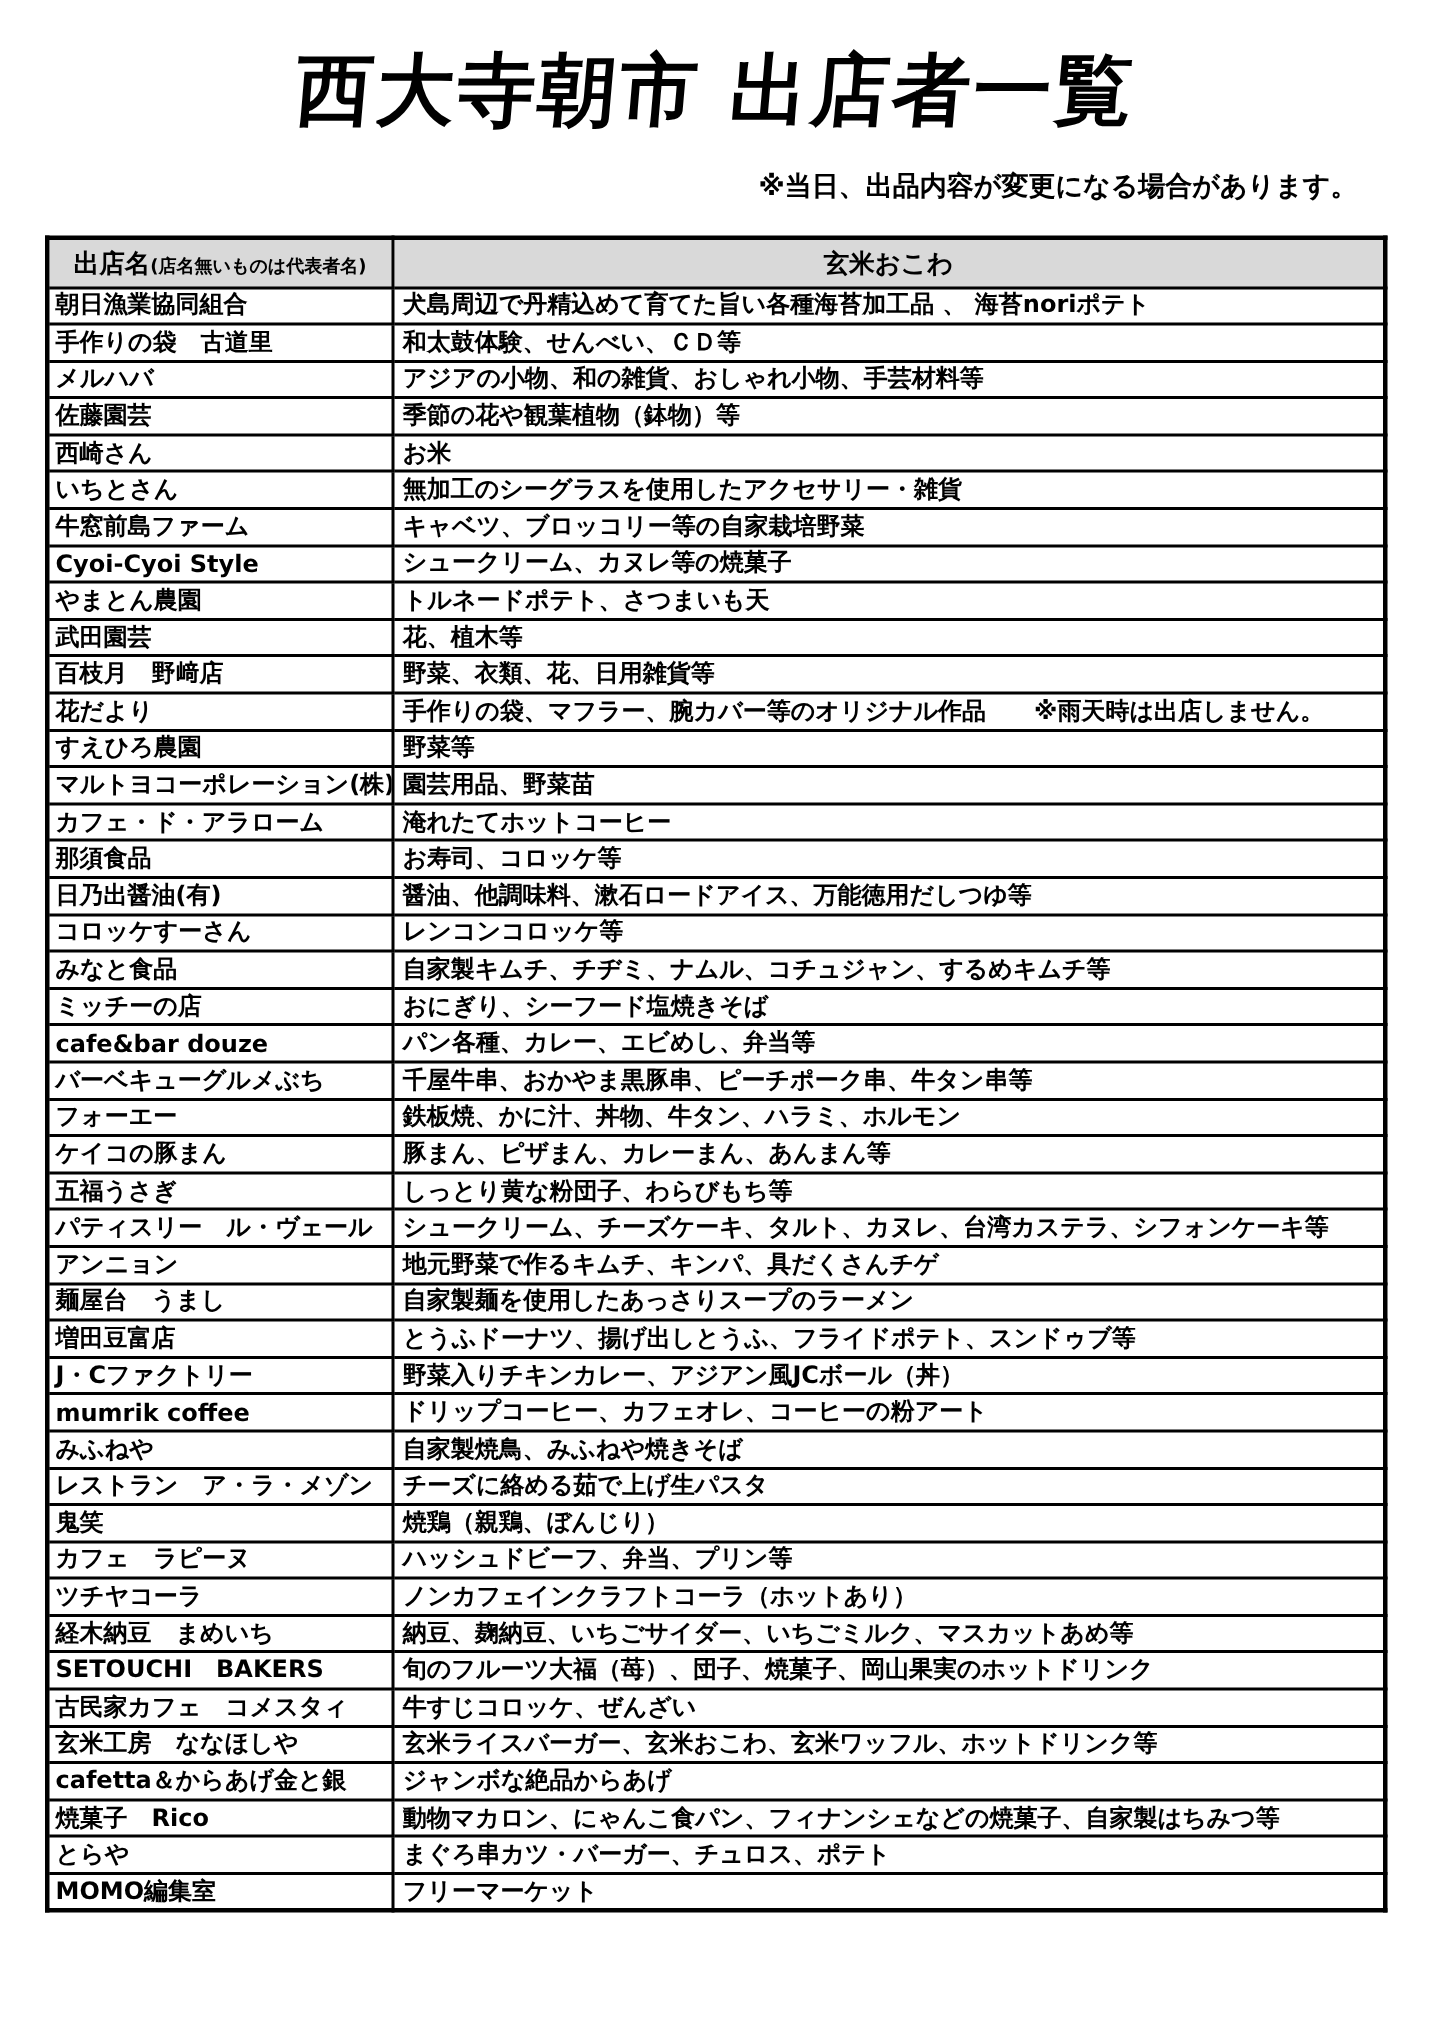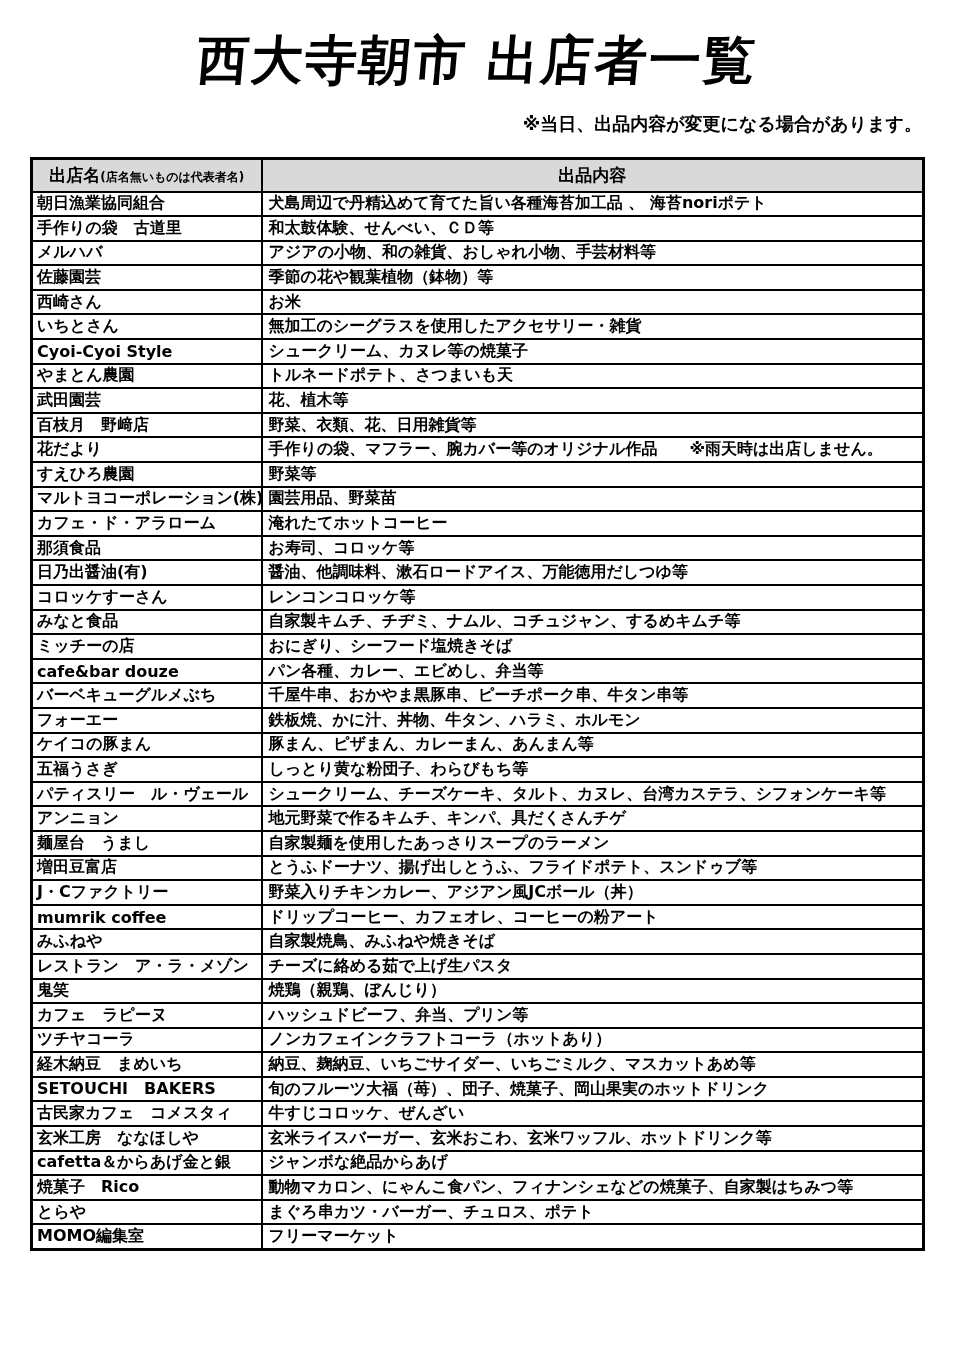--- a/index.html
+++ b/index.html
@@ -20,21 +20,21 @@
     text-align: center;
     font-size: 52px;
     font-weight: bold;
     letter-spacing: 2px;
     transform: skewX(-5deg);
     white-space: nowrap;
   }
   .notice {
     position: absolute;
     top: 112px;
-    right: 32px;
+    right: 49px;
     font-size: 18px;
     font-weight: bold;
     white-space: nowrap;
   }
   table.vendor-table {
     position: absolute;
     top: 157px;
     left: 30px;
     width: 895px;
     border-collapse: collapse;
@@ -75,21 +75,21 @@
 <body>
 
 <h1 class="title">西大寺朝市 出店者一覧</h1>
 
 <div class="notice">※当日、出品内容が変更になる場合があります。</div>
 
 <table class="vendor-table">
   <thead>
     <tr>
       <th class="col-name"><span>出店名</span><span class="sub">(店名無いものは代表者名)</span></th>
-      <th class="col-items">出品内容</th>
+      <th class="col-items">玄米おこわ</th>
     </tr>
   </thead>
   <tbody>
 
   <tr>
       <td class="cell-name">朝日漁業協同組合</td>
       <td class="cell-items">犬島周辺で丹精込めて育てた旨い各種海苔加工品 、 海苔noriポテト</td>
     </tr>
       <tr>
       <td class="cell-name">手作りの袋　古道里</td>
@@ -105,20 +105,24 @@
     </tr>
       <tr>
       <td class="cell-name">西崎さん</td>
       <td class="cell-items">お米</td>
     </tr>
       <tr>
       <td class="cell-name">いちとさん</td>
       <td class="cell-items">無加工のシーグラスを使用したアクセサリー・雑貨</td>
     </tr>
       <tr>
+      <td class="cell-name">牛窓前島ファーム</td>
+      <td class="cell-items">キャベツ、ブロッコリー等の自家栽培野菜</td>
+    </tr>
+      <tr>
       <td class="cell-name">Cyoi-Cyoi Style</td>
       <td class="cell-items">シュークリーム、カヌレ等の焼菓子</td>
     </tr>
       <tr>
       <td class="cell-name">やまとん農園</td>
       <td class="cell-items">トルネードポテト、さつまいも天</td>
     </tr>
       <tr>
       <td class="cell-name">武田園芸</td>
       <td class="cell-items">花、植木等</td>

